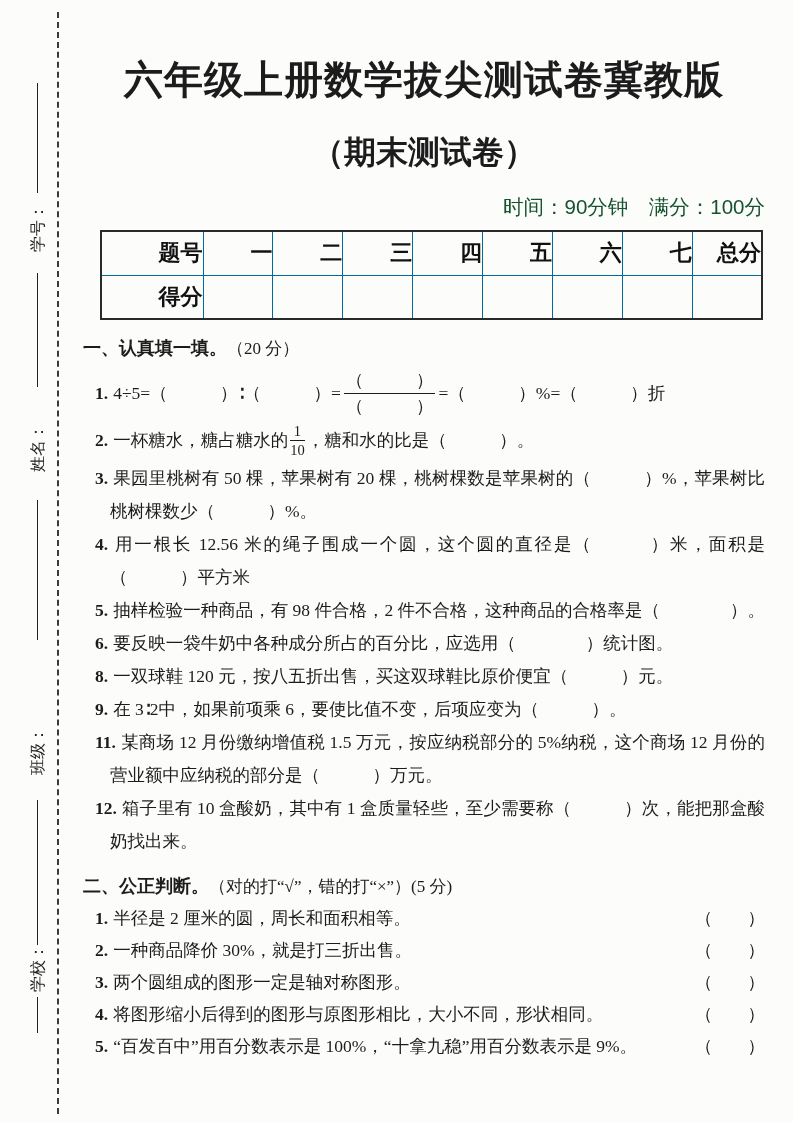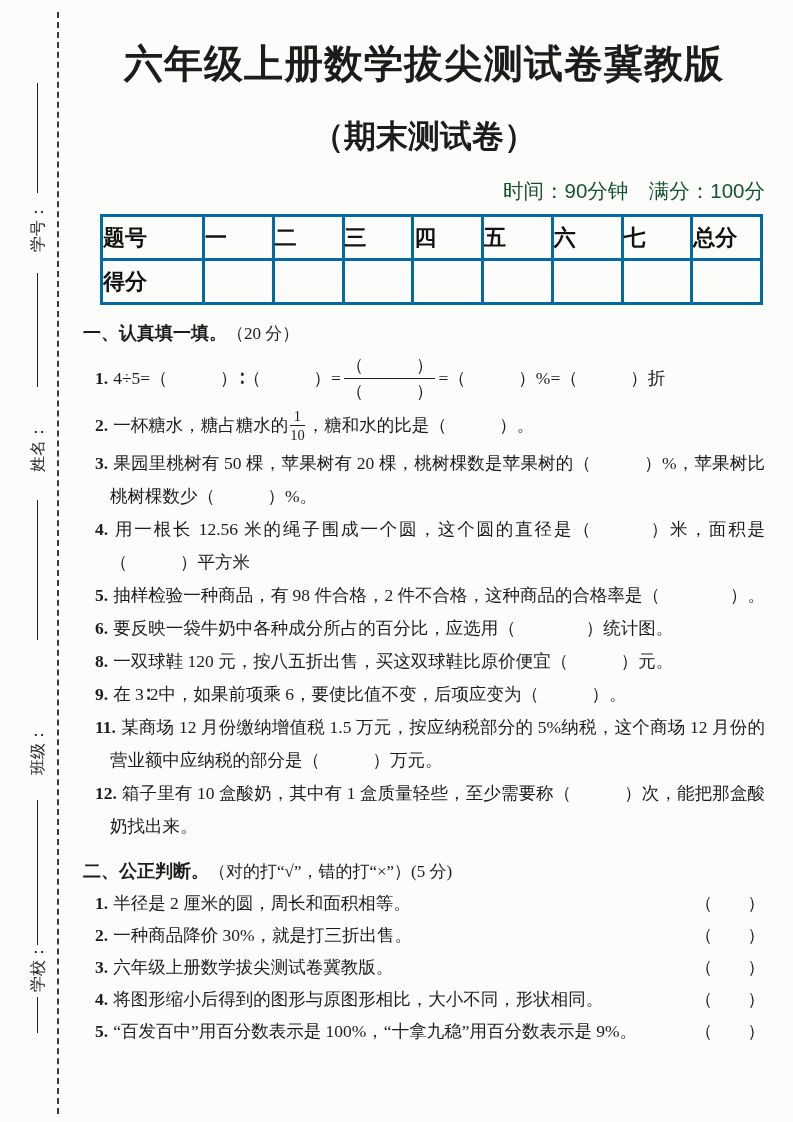--- a/index.html
+++ b/index.html
@@ -26,21 +26,21 @@
   .seg5{top:997px;height:36px;}
   .rail-label {
     position:absolute; left:38px; white-space:nowrap;
     transform:translate(-50%,-50%) rotate(-90deg);
     font-family:"Liberation Sans","DejaVu Sans",sans-serif;
     font-size:16px; color:#222;
   }
   .rl0{top:228px;} .rl1{top:448px;} .rl2{top:751px;} .rl3{top:968px;}
 
   
-  .main { position:absolute; left:83px; top:0; width:682px; }
+  .main { position:absolute; left:83px; top:16px; width:682px; }
   .title {
     margin-top:38px; text-align:center;
     font-family:"Liberation Sans","DejaVu Sans",sans-serif;
     font-weight:bold; font-size:39px; line-height:51px; letter-spacing:1px;
   }
   .subtitle {
     margin-top:26px; text-align:center;
     font-family:"Liberation Sans","DejaVu Sans",sans-serif;
     font-weight:bold; font-size:32px; line-height:42px;
   }
@@ -49,21 +49,21 @@
     font-family:"Liberation Sans","DejaVu Sans",sans-serif;
     font-size:20.5px; line-height:28px; color:#14532d;
   }
   table.score {
     margin:9px 0 0 17px; border-collapse:collapse; table-layout:fixed;
     width:663px;
     font-family:"Liberation Sans","DejaVu Sans",sans-serif;
     font-size:22px; color:#111;
   }
   table.score td {
-    border:3px solid #0369a1; height:44px; text-align:left; vertical-align:middle;
+    border:1px solid #0369a1; height:44px; text-align:right; vertical-align:middle;
     font-weight:600;
   }
   table.score { border:2px solid #2a2a2a; }
   td.c0 { width:102px; }
 
   .sec-head { margin-top:13px; font-size:18px; line-height:30px; }
   .sh-b {
     font-family:"Liberation Sans","DejaVu Sans",sans-serif;
     font-weight:bold;
   }
@@ -180,21 +180,21 @@
 
     <div class="judge">
       <span><span class="qno">1.</span><span>半径是 2 厘米的圆，周长和面积相等。</span></span>
       <span class="ans">（　　）</span>
     </div>
     <div class="judge">
       <span><span class="qno">2.</span><span>一种商品降价 30%，就是打三折出售。</span></span>
       <span class="ans">（　　）</span>
     </div>
     <div class="judge">
-      <span><span class="qno">3.</span><span>六年级上册数学拔尖测试卷冀教版。</span></span>
+      <span><span class="qno">3.</span><span>两个圆组成的图形一定是轴对称图形。</span></span>
       <span class="ans">（　　）</span>
     </div>
     <div class="judge">
       <span><span class="qno">4.</span><span>将图形缩小后得到的图形与原图形相比，大小不同，形状相同。</span></span>
       <span class="ans">（　　）</span>
     </div>
     <div class="judge">
       <span><span class="qno">5.</span><span>“百发百中”用百分数表示是 100%，“十拿九稳”用百分数表示是 9%。</span></span>
       <span class="ans">（　　）</span>
     </div>

